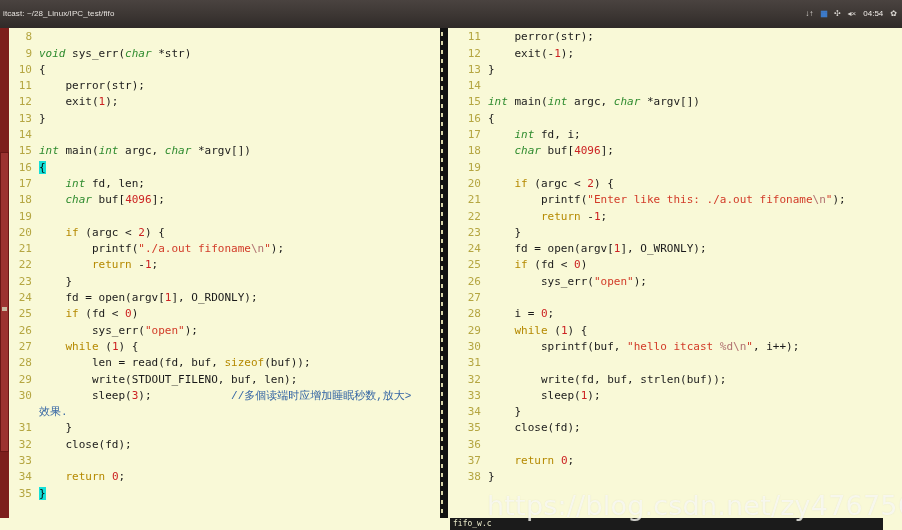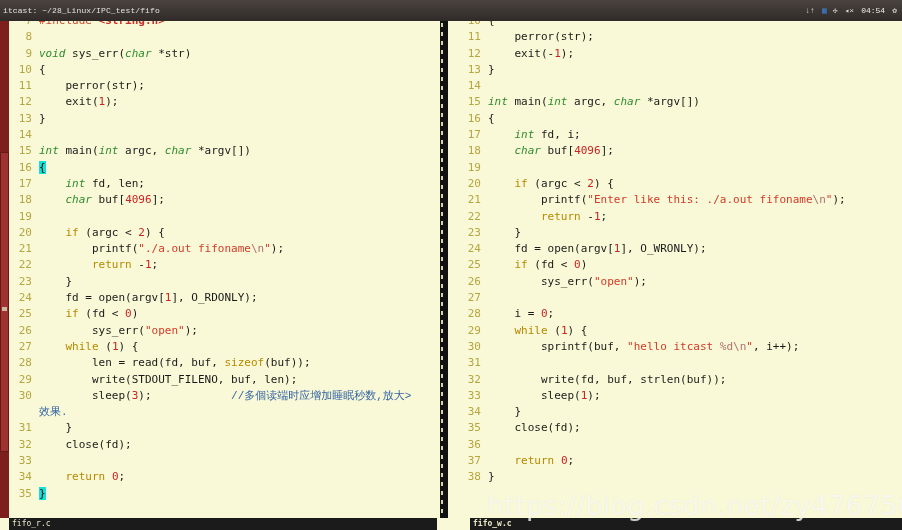--- a/index.html
+++ b/index.html
@@ -6,24 +6,24 @@
   html, body {
     width: 902px; height: 530px;
     overflow: hidden;
     background: #2b2b2b;
     font-family: "DejaVu Sans Mono", "Liberation Mono", monospace;
   }
 
   
   #topbar {
     position: absolute; top: 0; left: 0;
-    width: 902px; height: 21px;
+    width: 902px; height: 28px;
     background: linear-gradient(to bottom, #4a4340 0%, #3c3633 55%, #2f2a28 100%);
     color: #e6e2de;
-    font-family: Liberation Mono, monospace;
+    font-family: Liberation Sans, sans-serif;
     font-size: 8px;
     line-height: 12px;
     display: flex; align-items: center;
     white-space: nowrap;
     z-index: 40;
   }
   #topbar .wtitle { padding-left: 3px; letter-spacing: .1px; }
   #topbar .tray { margin-left: auto; display: flex; align-items: center; gap: 7px; padding-right: 5px; }
   #topbar .tray .ic { font-size: 8px; color: #dcd8d4; display:inline-block; }
   #topbar .tray .ic.net { color: #3d7fd4; font-weight: bold; letter-spacing:-1px; }
@@ -137,21 +137,21 @@
     position: absolute; top: 0; height: 12px;
     background: #1b1b1b;
     color: #e9e9c9;
     font-family: "DejaVu Sans Mono", "Liberation Mono", monospace;
     font-size: 8px;
     line-height: 12px;
     white-space: nowrap;
     overflow: hidden;
   }
   #status-left  { left: 9px;  width: 428px; }
-  #status-right { left: 470px; width: 433px; font-weight: bold; }
+  #status-right { left: 450px; width: 433px; }
   .statusbar .fname { padding-left: 3px; }
   .statusbar .pos { position: absolute; right: 4px; top: 0; }
 </style>
 </head>
 <body>
 
 <div id="topbar">
   <span class="wtitle">itcast: ~/28_Linux/IPC_test/fifo</span>
   <span class="tray">
     <span class="ic">↓↑</span>
@@ -235,24 +235,20 @@
 
   <div id="rightwin">
     <div class="code" id="right-code"><div class="row"><span class="ln">10</span><span class="plain">{</span></div><div class="row"><span class="ln">11</span><span class="plain">    perror(str);</span></div><div class="row"><span class="ln">12</span><span class="plain">    exit(-</span><span class="num">1</span><span class="plain">);</span></div><div class="row"><span class="ln">13</span><span class="plain">}</span></div><div class="row"><span class="ln">14</span><span> </span></div><div class="row"><span class="ln">15</span><span class="typ">int</span><span class="plain"> main(</span><span class="typ">int</span><span class="plain"> argc, </span><span class="typ">char</span><span class="plain"> *argv[])</span></div><div class="row"><span class="ln">16</span><span class="plain">{</span></div><div class="row"><span class="ln">17</span><span class="plain">    </span><span class="typ">int</span><span class="plain"> fd, i;</span></div><div class="row"><span class="ln">18</span><span class="plain">    </span><span class="typ">char</span><span class="plain"> buf[</span><span class="num">4096</span><span class="plain">];</span></div><div class="row"><span class="ln">19</span><span> </span></div><div class="row"><span class="ln">20</span><span class="plain">    </span><span class="kw">if</span><span class="plain"> (argc &lt; </span><span class="num">2</span><span class="plain">) {</span></div><div class="row"><span class="ln">21</span><span class="plain">        printf(</span><span class="str">"Enter like this: ./a.out fifoname</span><span class="esc">\n</span><span class="str">"</span><span class="plain">);</span></div><div class="row"><span class="ln">22</span><span class="plain">        </span><span class="kw">return</span><span class="plain"> -</span><span class="num">1</span><span class="plain">;</span></div><div class="row"><span class="ln">23</span><span class="plain">    }</span></div><div class="row"><span class="ln">24</span><span class="plain">    fd = open(argv[</span><span class="num">1</span><span class="plain">], O_WRONLY);</span></div><div class="row"><span class="ln">25</span><span class="plain">    </span><span class="kw">if</span><span class="plain"> (fd &lt; </span><span class="num">0</span><span class="plain">)</span></div><div class="row"><span class="ln">26</span><span class="plain">        sys_err(</span><span class="str">"open"</span><span class="plain">);</span></div><div class="row"><span class="ln">27</span><span> </span></div><div class="row"><span class="ln">28</span><span class="plain">    i = </span><span class="num">0</span><span class="plain">;</span></div><div class="row"><span class="ln">29</span><span class="plain">    </span><span class="kw">while</span><span class="plain"> (</span><span class="num">1</span><span class="plain">) {</span></div><div class="row"><span class="ln">30</span><span class="plain">        sprintf(buf, </span><span class="str">"hello itcast </span><span class="esc">%d\n</span><span class="str">"</span><span class="plain">, i++);</span></div><div class="row"><span class="ln">31</span><span> </span></div><div class="row"><span class="ln">32</span><span class="plain">        write(fd, buf, strlen(buf));</span></div><div class="row"><span class="ln">33</span><span class="plain">        sleep(</span><span class="num">1</span><span class="plain">);</span></div><div class="row"><span class="ln">34</span><span class="plain">    }</span></div><div class="row"><span class="ln">35</span><span class="plain">    close(fd);</span></div><div class="row"><span class="ln">36</span><span> </span></div><div class="row"><span class="ln">37</span><span class="plain">    </span><span class="kw">return</span><span class="plain"> </span><span class="num">0</span><span class="plain">;</span></div><div class="row"><span class="ln">38</span><span class="plain">}</span></div></div>
 
   </div>
 
   <div id="watermark">https://blog.csdn.net/zy47675676</div>
 
   <div id="statusarea">
 
-    <div class="statusbar" id="status-left">
-      <span class="fname">fifo_r.c</span>
-      <span class="pos"></span>
-    </div>
 
     <div class="statusbar" id="status-right">
       <span class="fname">fifo_w.c</span>
       <span class="pos"></span>
     </div>
   </div>
 
 </div>
 
 </body></html>

